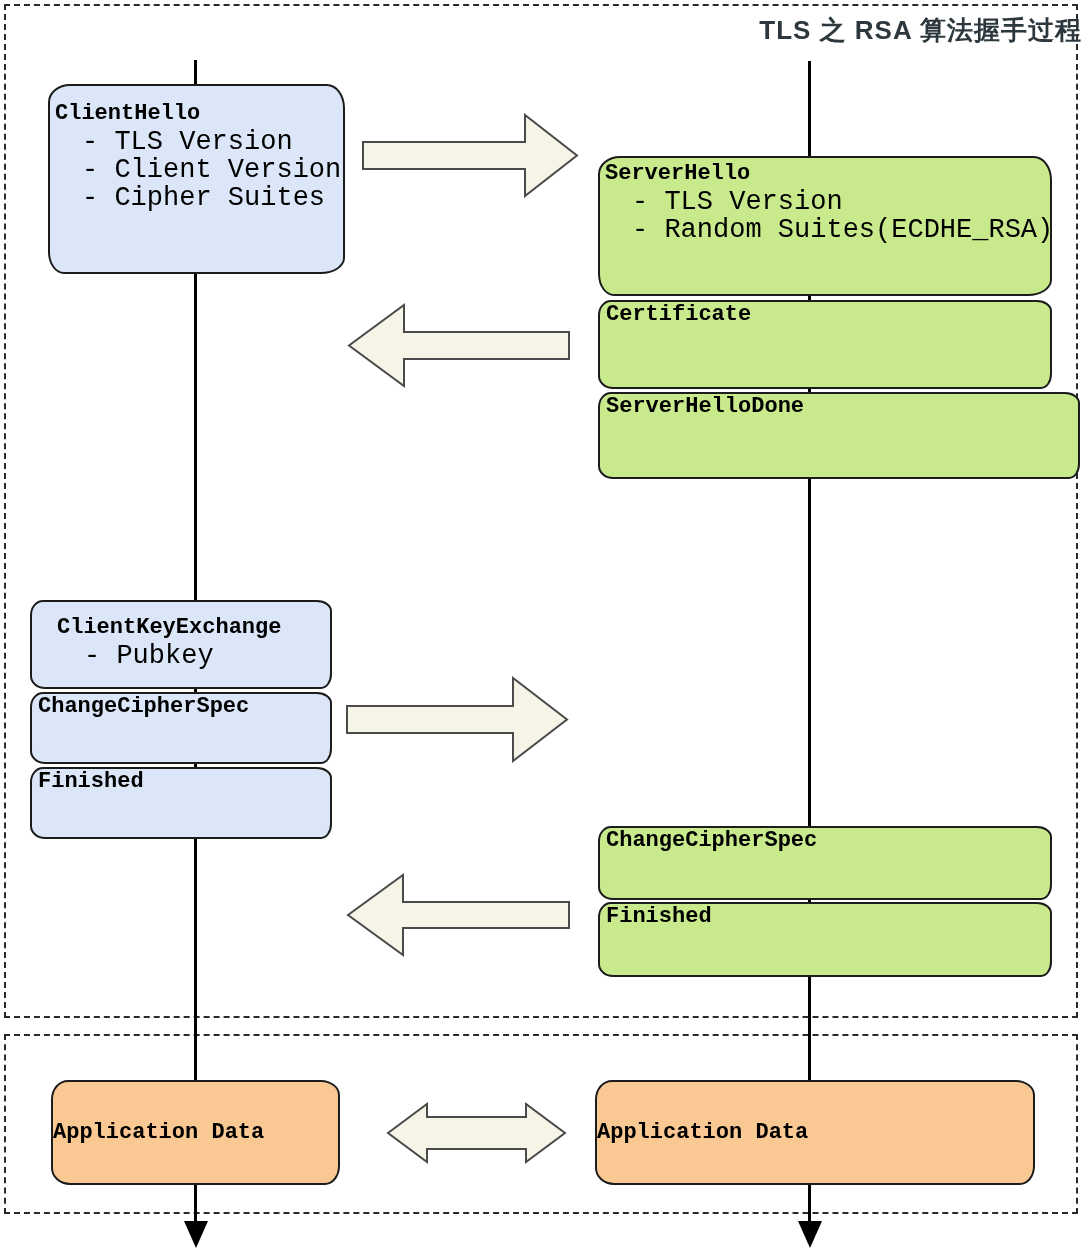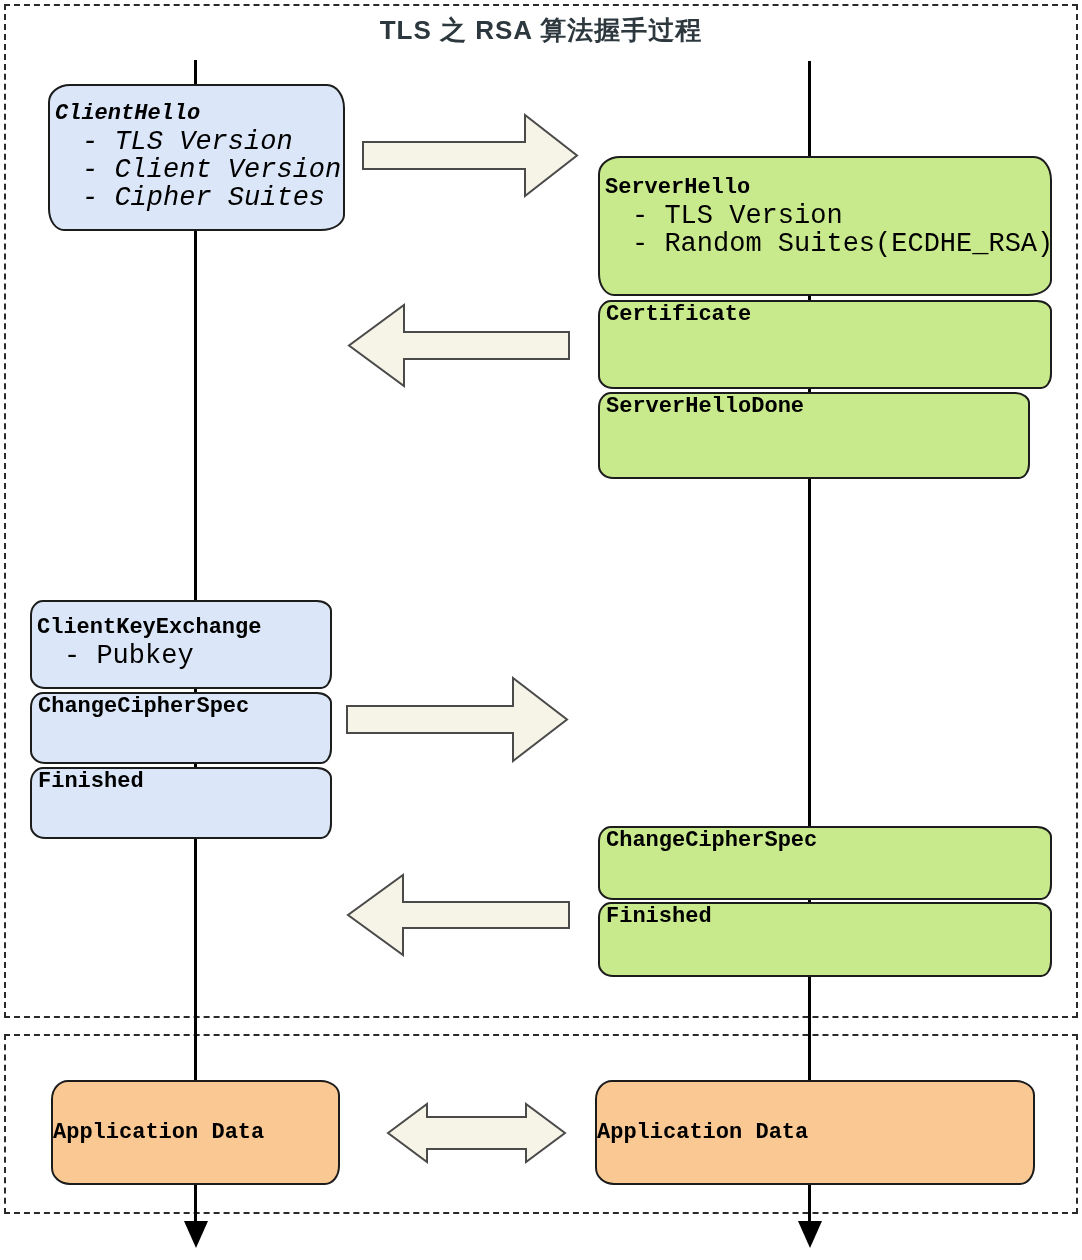--- a/index.html
+++ b/index.html
@@ -2,39 +2,39 @@
 <html><head>
 <meta charset="utf-8">
 <style>
   * { margin:0; padding:0; box-sizing:border-box; }
   html,body { background:#ffffff; }
   body { font-family:"Liberation Sans", sans-serif; }
   .canvas { position:relative; width:1082px; height:1260px; background:#ffffff; overflow:hidden; }
 
   .dashed { position:absolute; border:2px dashed #2a2a2a; z-index:0; }
 
-  .diagram-title { position:absolute; top:13px; left:0; width:100%; text-align:center;
+  .diagram-title { position:absolute; top:13px; left:0; width:100%; text-align:right;
     font-weight:bold; font-size:26px; color:#2d383e; letter-spacing:1px; z-index:2; }
 
   .lifeline { position:absolute; width:3px; background:#000; z-index:1; }
   .lifeline-head { position:absolute; z-index:1; }
 
   .box { position:absolute; z-index:2; border:2px solid #1c1c1c; color:#000;
     font-family:"Liberation Mono","DejaVu Sans Mono",monospace; overflow:hidden; }
   .client-fill { background:#dbe7f8; }
   .server-fill { background:#c9ea8c; }
   .app-fill    { background:#f9c893; }
 
   .r-big { border-radius:22px 18px 24px 16px / 18px 24px 16px 22px; }
   .r-row { border-radius:13px 15px 11px 15px / 15px 11px 15px 13px; }
   .r-app { border-radius:17px 19px 15px 19px / 19px 15px 19px 17px; }
 
   .box-title { font-weight:bold; font-size:22px; line-height:28px; padding-left:5px; white-space:pre; }
   .box-item  { font-size:27px; line-height:28px; padding-left:32px; white-space:pre; }
-  .pt14 { padding-top:14px; } .pt10 { padding-top:16px; } .pt12 { padding-top:12px; }
+  .pt14 { padding-top:14px; } .pt10 { padding-top:2px; } .pt12 { padding-top:12px;padding-left:20px; }
 
   .single { display:flex; font-weight:bold; font-size:22px; padding-left:6px;
     font-family:"Liberation Mono","DejaVu Sans Mono",monospace; }
   .appbox { display:flex; align-items:center; font-weight:bold; font-size:22px;
     font-family:"Liberation Mono","DejaVu Sans Mono",monospace; }
 
   .arrow { position:absolute; z-index:2; }
   .arrow polygon { fill:#f6f4e6; stroke:#4a4a4a; stroke-width:2; stroke-linejoin:miter; }
 </style>
 </head>
@@ -49,21 +49,21 @@
 
   <div class="lifeline" style="left:194px;top:60px;height:1165px;"></div>
   <div class="lifeline" style="left:808px;top:61px;height:1164px;"></div>
   <svg class="lifeline-head" style="left:183px;top:1221px;" width="26" height="28" viewBox="0 0 26 28">
     <polygon points="1,0 25,0 13,27" fill="#000"></polygon>
   </svg>
   <svg class="lifeline-head" style="left:797px;top:1221px;" width="26" height="28" viewBox="0 0 26 28">
     <polygon points="1,0 25,0 13,27" fill="#000"></polygon>
   </svg>
 
-  <div class="box client-fill r-big pt14" style="left:48px;top:84px;width:297px;height:147px;font-style:italic;">
+  <div class="box client-fill r-big pt14" style="left:48px;top:84px;width:297px;height:190px;">
     <div class="box-title">ClientHello</div>
     <div class="box-item">- TLS Version</div>
     <div class="box-item">- Client Version</div>
     <div class="box-item">- Cipher Suites</div>
   </div>
 
   <div class="box client-fill r-row pt12" style="left:30px;top:600px;width:302px;height:89px;">
     <div class="box-title">ClientKeyExchange</div>
     <div class="box-item">- Pubkey</div>
   </div>
@@ -79,21 +79,21 @@
   <div class="box server-fill r-big pt10" style="left:598px;top:156px;width:454px;height:140px;">
     <div class="box-title">ServerHello</div>
     <div class="box-item">- TLS Version</div>
     <div class="box-item">- Random Suites(ECDHE_RSA)</div>
   </div>
 
   <div class="box server-fill r-row single" style="left:598px;top:300px;width:454px;height:89px;">
     <span>Certificate</span>
   </div>
 
-  <div class="box server-fill r-row single" style="left:598px;top:392px;width:432px;height:87px;">
+  <div class="box server-fill r-row single" style="left:598px;top:392px;width:482px;height:87px;">
     <span>ServerHelloDone</span>
   </div>
 
   <div class="box server-fill r-row single" style="left:598px;top:826px;width:454px;height:74px;">
     <span>ChangeCipherSpec</span>
   </div>
 
   <div class="box server-fill r-row single" style="left:598px;top:902px;width:454px;height:75px;">
     <span>Finished</span>
   </div>

